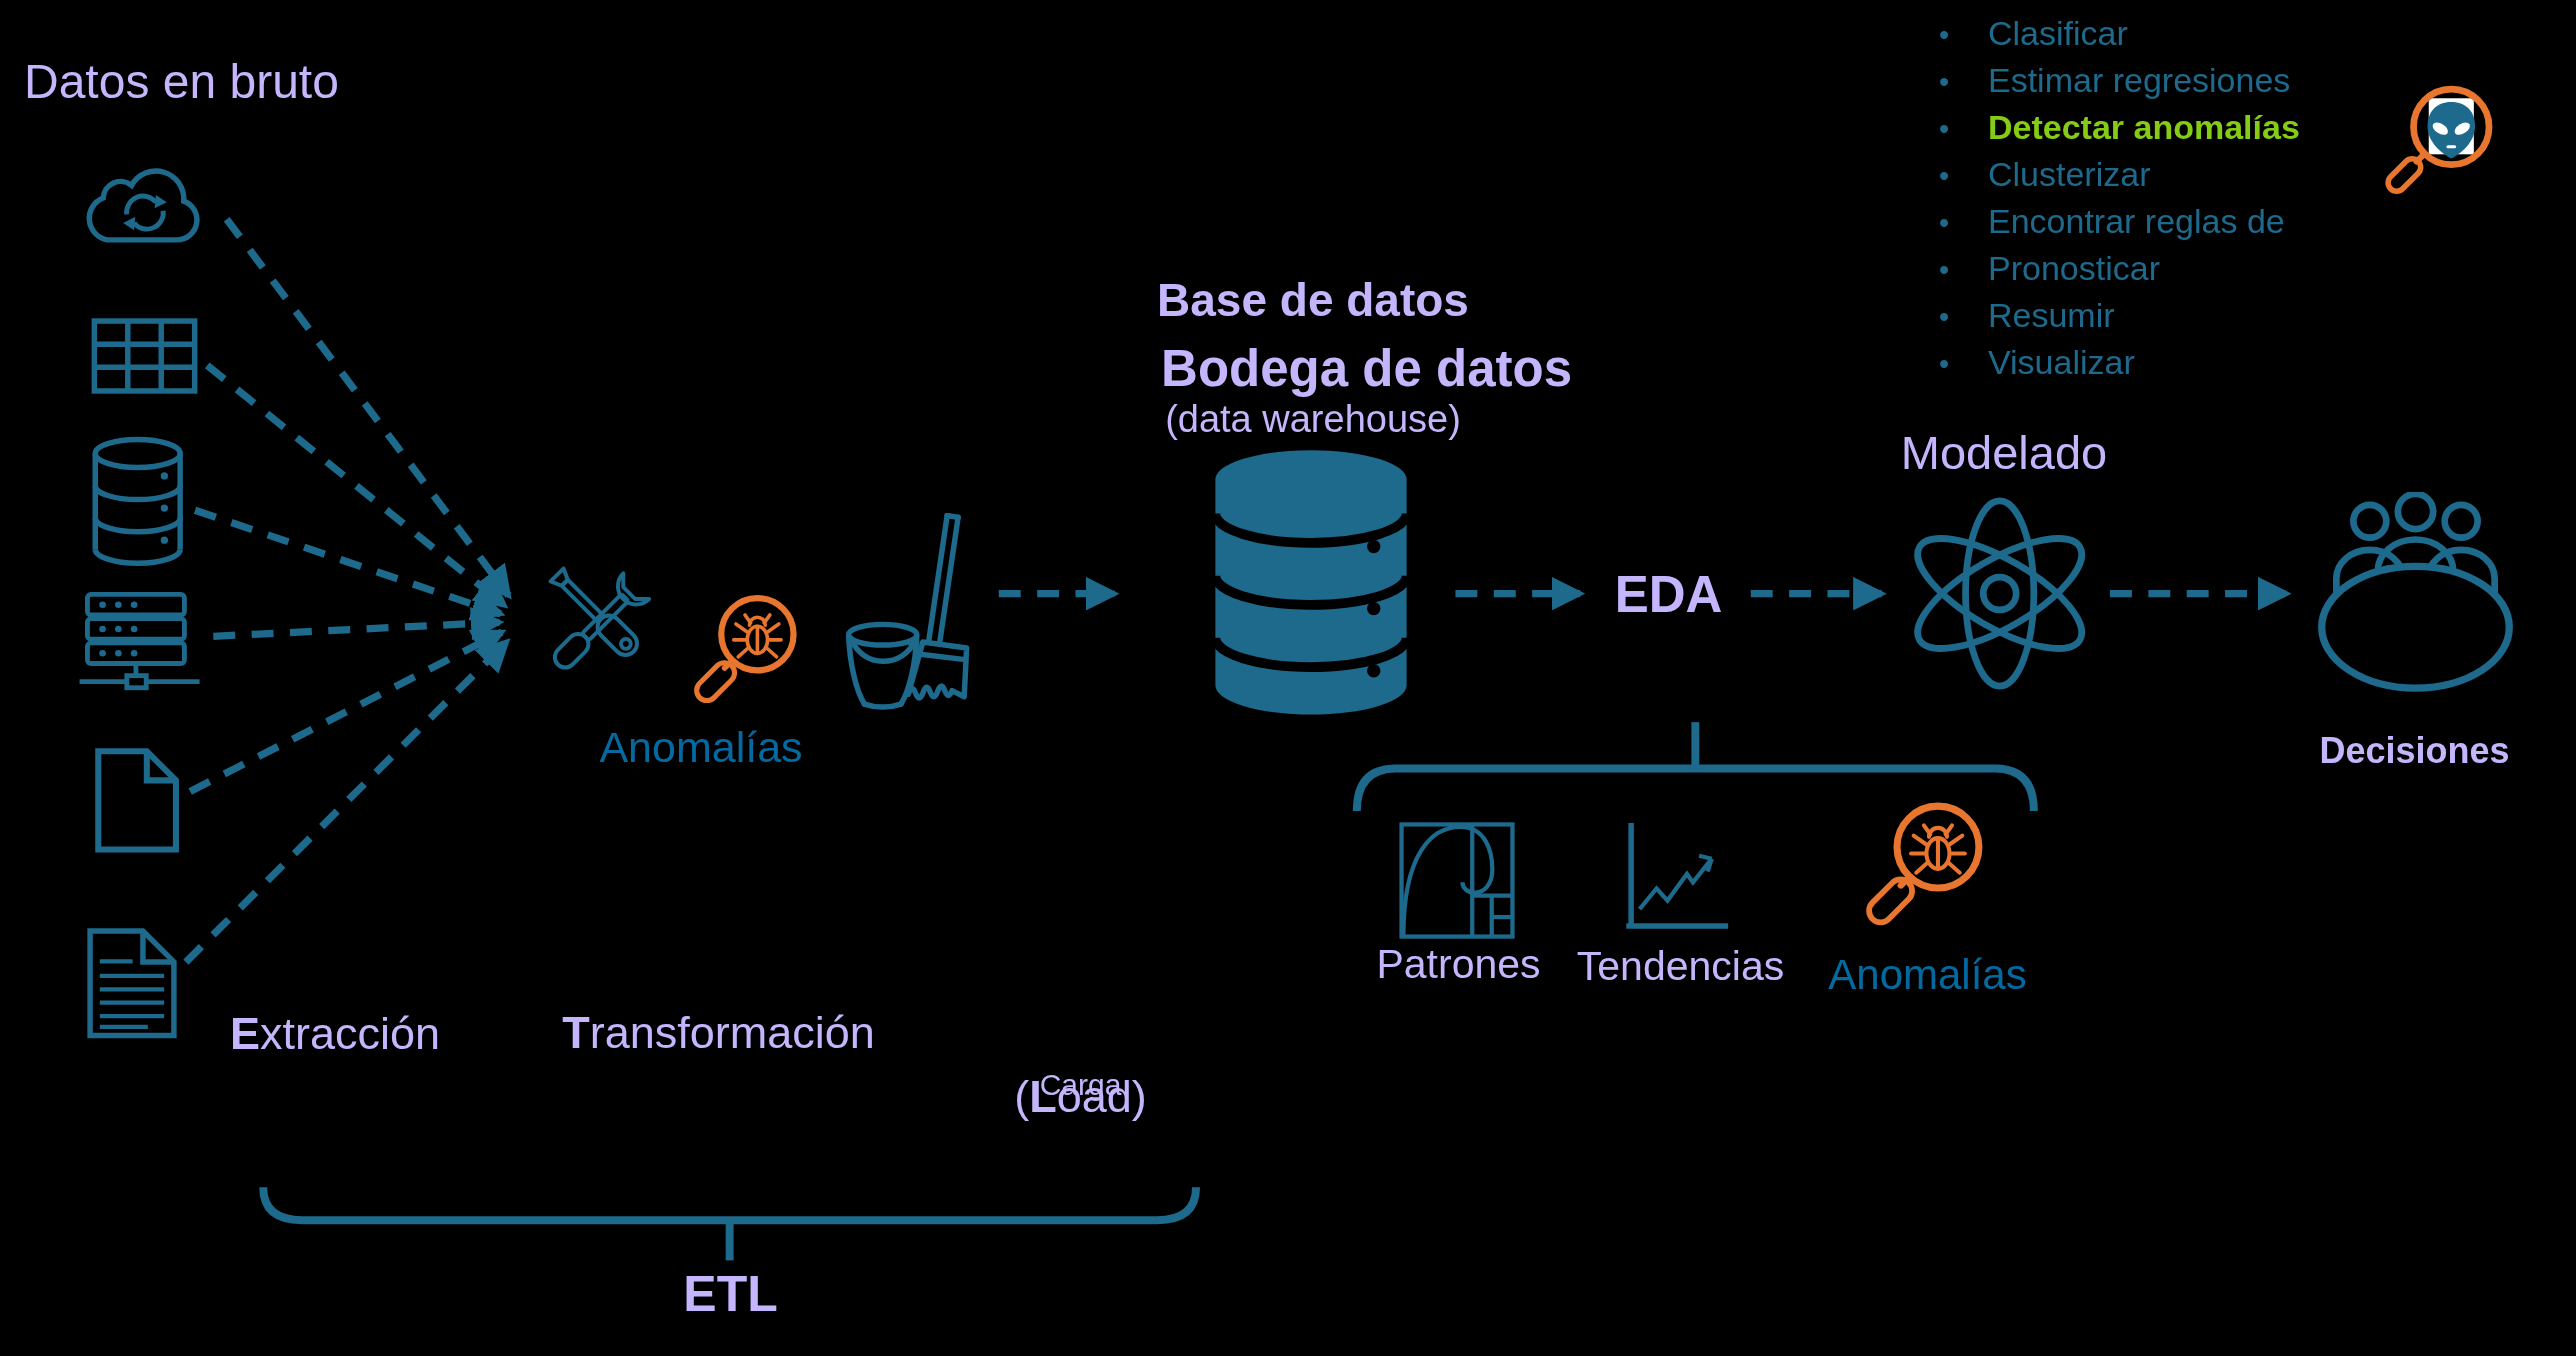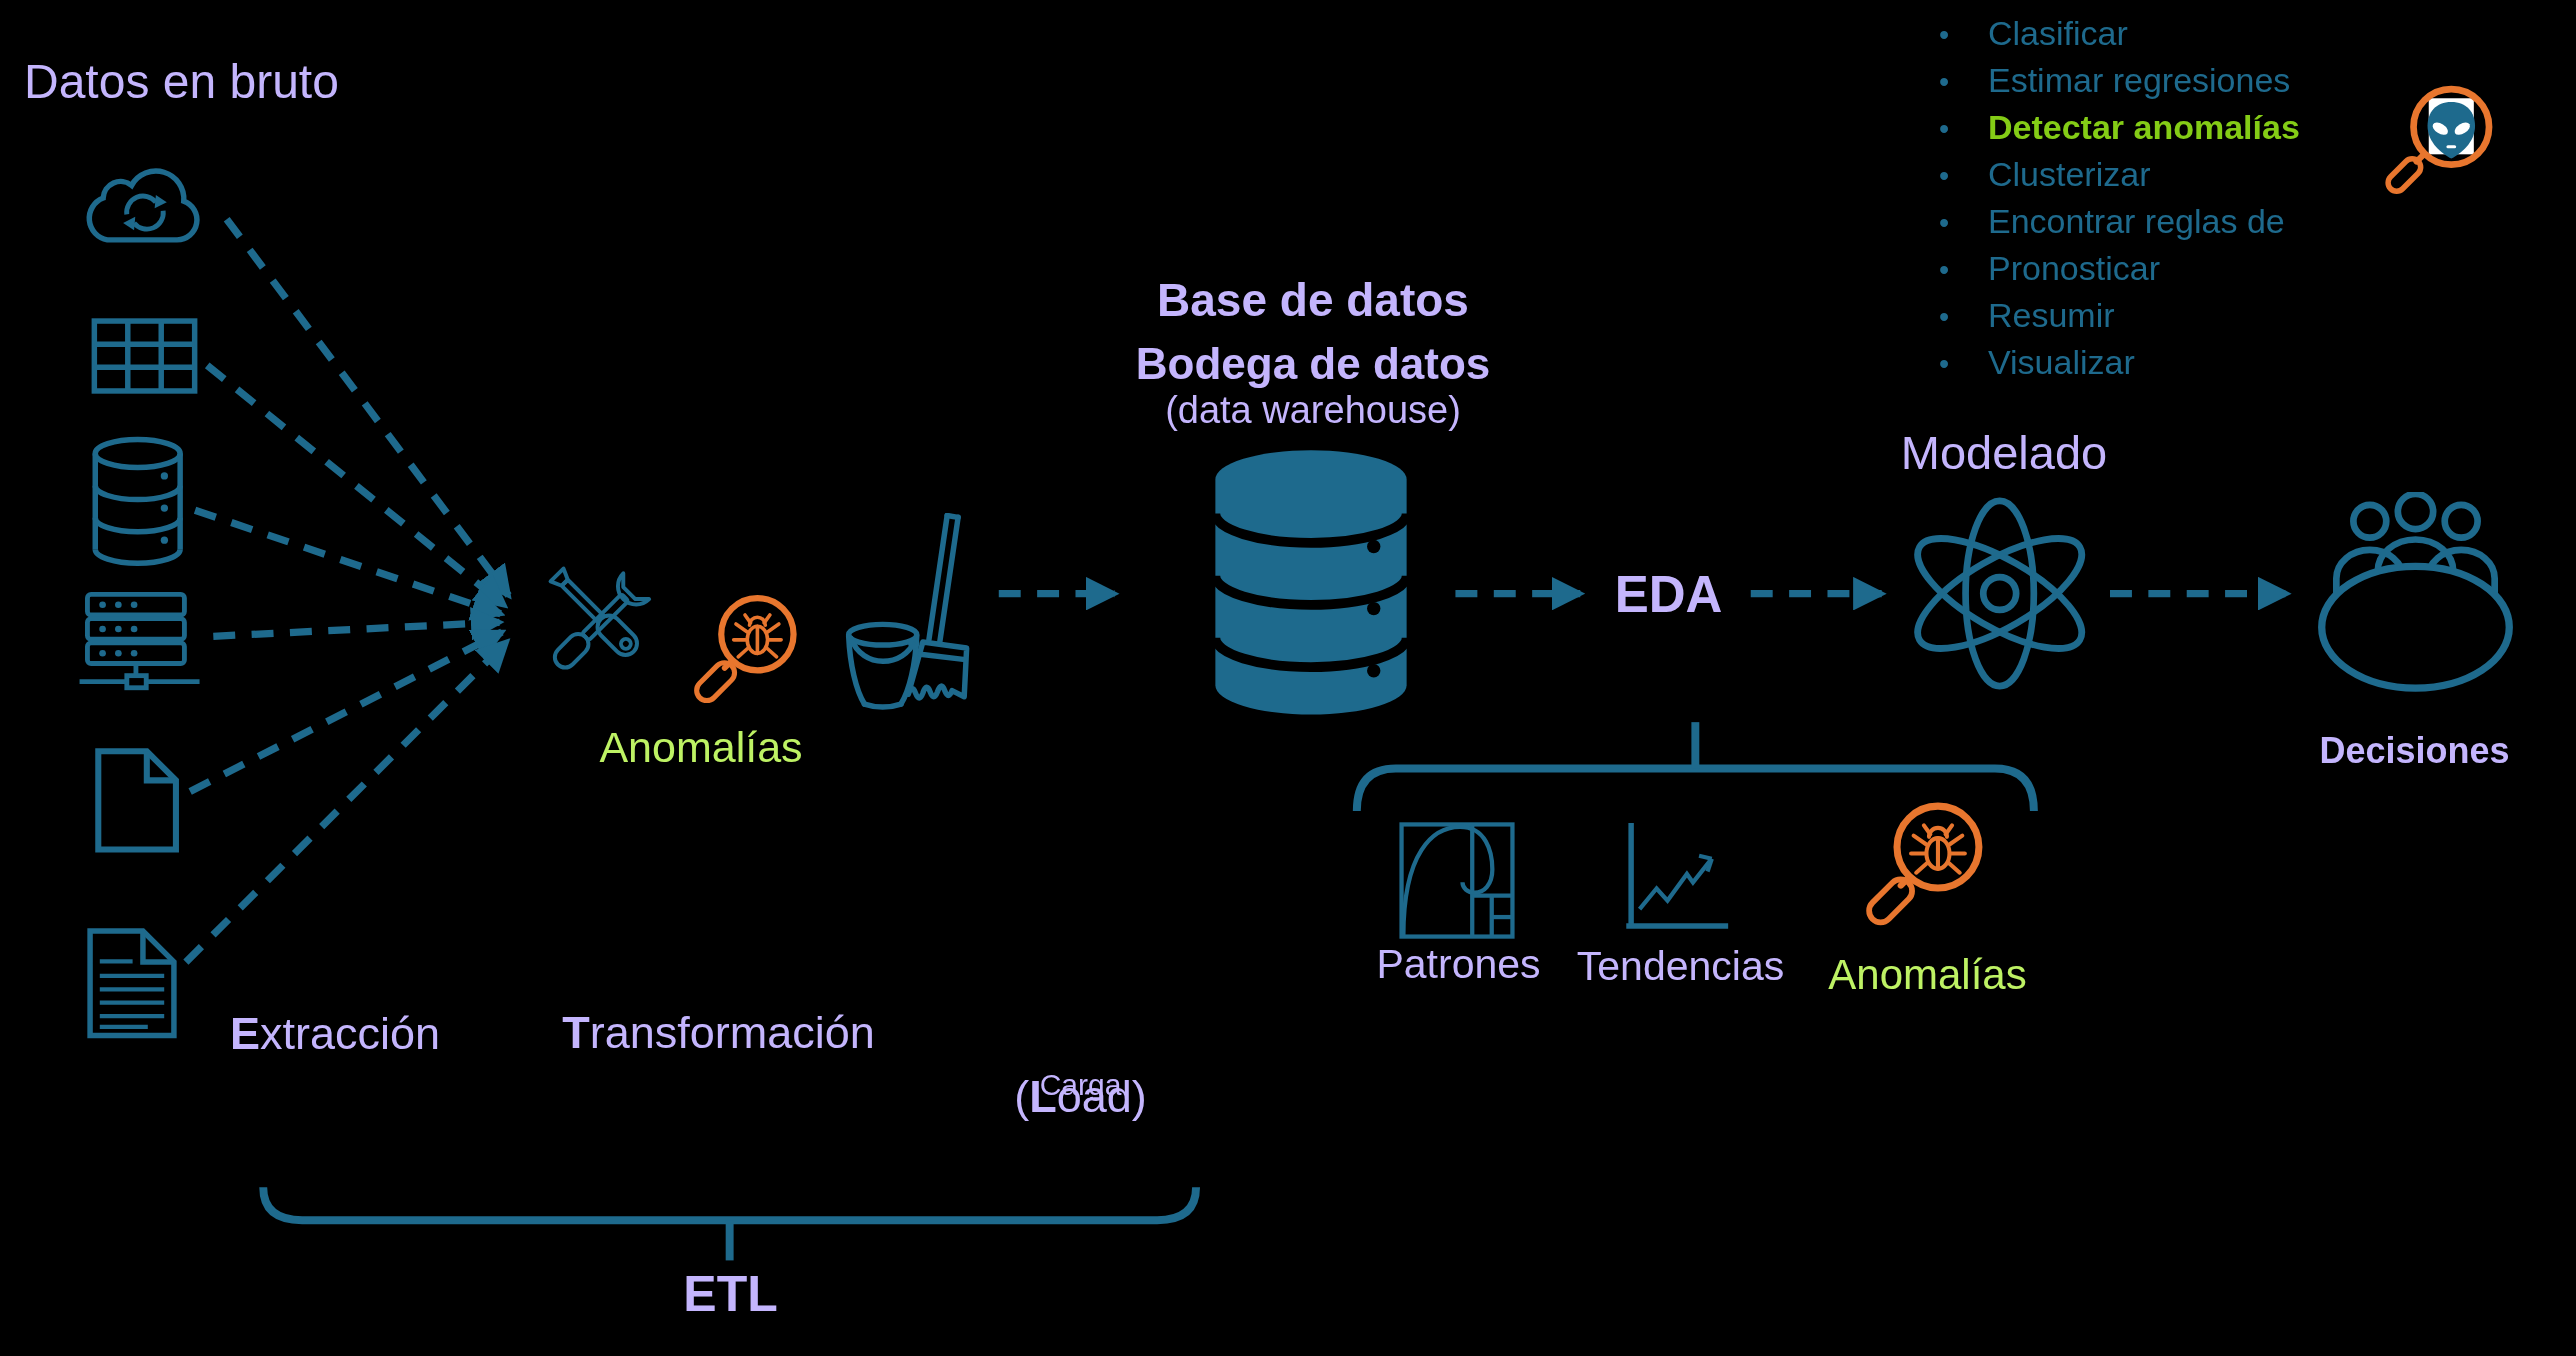--- a/index.html
+++ b/index.html
@@ -1,20 +1,20 @@
 <!DOCTYPE html>
 <html style="font-size:9.7px"><head>
 <meta charset="utf-8">
 <style>
   html,body{margin:0;padding:0;background:#000;}
   .canvas{position:relative;width:2576px;height:1356px;background:#000;overflow:hidden;
           font-family:"Liberation Sans", sans-serif;}
   .abs{position:absolute;}
   .blue{color:#c4b5fd;}
-  .orange{color:#bef264;}
+  .orange{color:#0369a1;}
   .b{font-weight:bold;}
   .ctr{text-align:center;}
   .tasklist{display:flex;flex-direction:column;}
   .task{display:flex;align-items:baseline;height:47px;line-height:47px;font-size:34px;color:#1E6A8D;}
   .task .bullet{width:24px;text-align:center;font-size:29px;margin-right:32px;color:#1E6A8D;}
   .task.hl .label{color:#84cc16;font-weight:bold;}
   svg{display:block;}
   .stroke{stroke:#1E6A8D;fill:none;}
   .ostroke{stroke:#E8762E;fill:none;}
 </style>
@@ -177,21 +177,21 @@
       <path d="M6 202 C8 248 18 292 32 314"></path>
       <path d="M118 202 C116 248 106 292 92 314"></path>
       <path d="M32 314 Q62 324 92 314"></path>
       <path d="M10 206 C28 256 96 256 116 208"></path>
       <circle cx="113" cy="214" r="6" stroke-width="7"></circle>
     </g>
   </svg>
 
   <div class="abs ctr" style="left:1054px;top:273px;width:518px;">
     <div class="blue b" style="font-size:46px;">Base de datos</div>
-    <div class="blue b" style="font-size:44px;margin-top:12px;">Bodega de datos</div>
+    <div class="blue b" style="font-size:51px;margin-top:12px;text-align:right;">Bodega de datos</div>
     <div class="blue" style="font-size:38px;">(data warehouse)</div>
   </div>
 
   <svg class="abs" style="left:1214px;top:449px;" width="194" height="268" viewBox="0 0 318 440">
     <path d="M2 50 a157 48 0 0 1 314 0 V388 a157 48 0 0 1 -314 0 Z" fill="#1E6A8D"></path>
     <g stroke="#000" stroke-width="16" fill="none">
       <path d="M2 106 a157 48 0 0 0 314 0"></path>
       <path d="M2 208 a157 48 0 0 0 314 0"></path>
       <path d="M2 310 a157 48 0 0 0 314 0"></path>
     </g>

